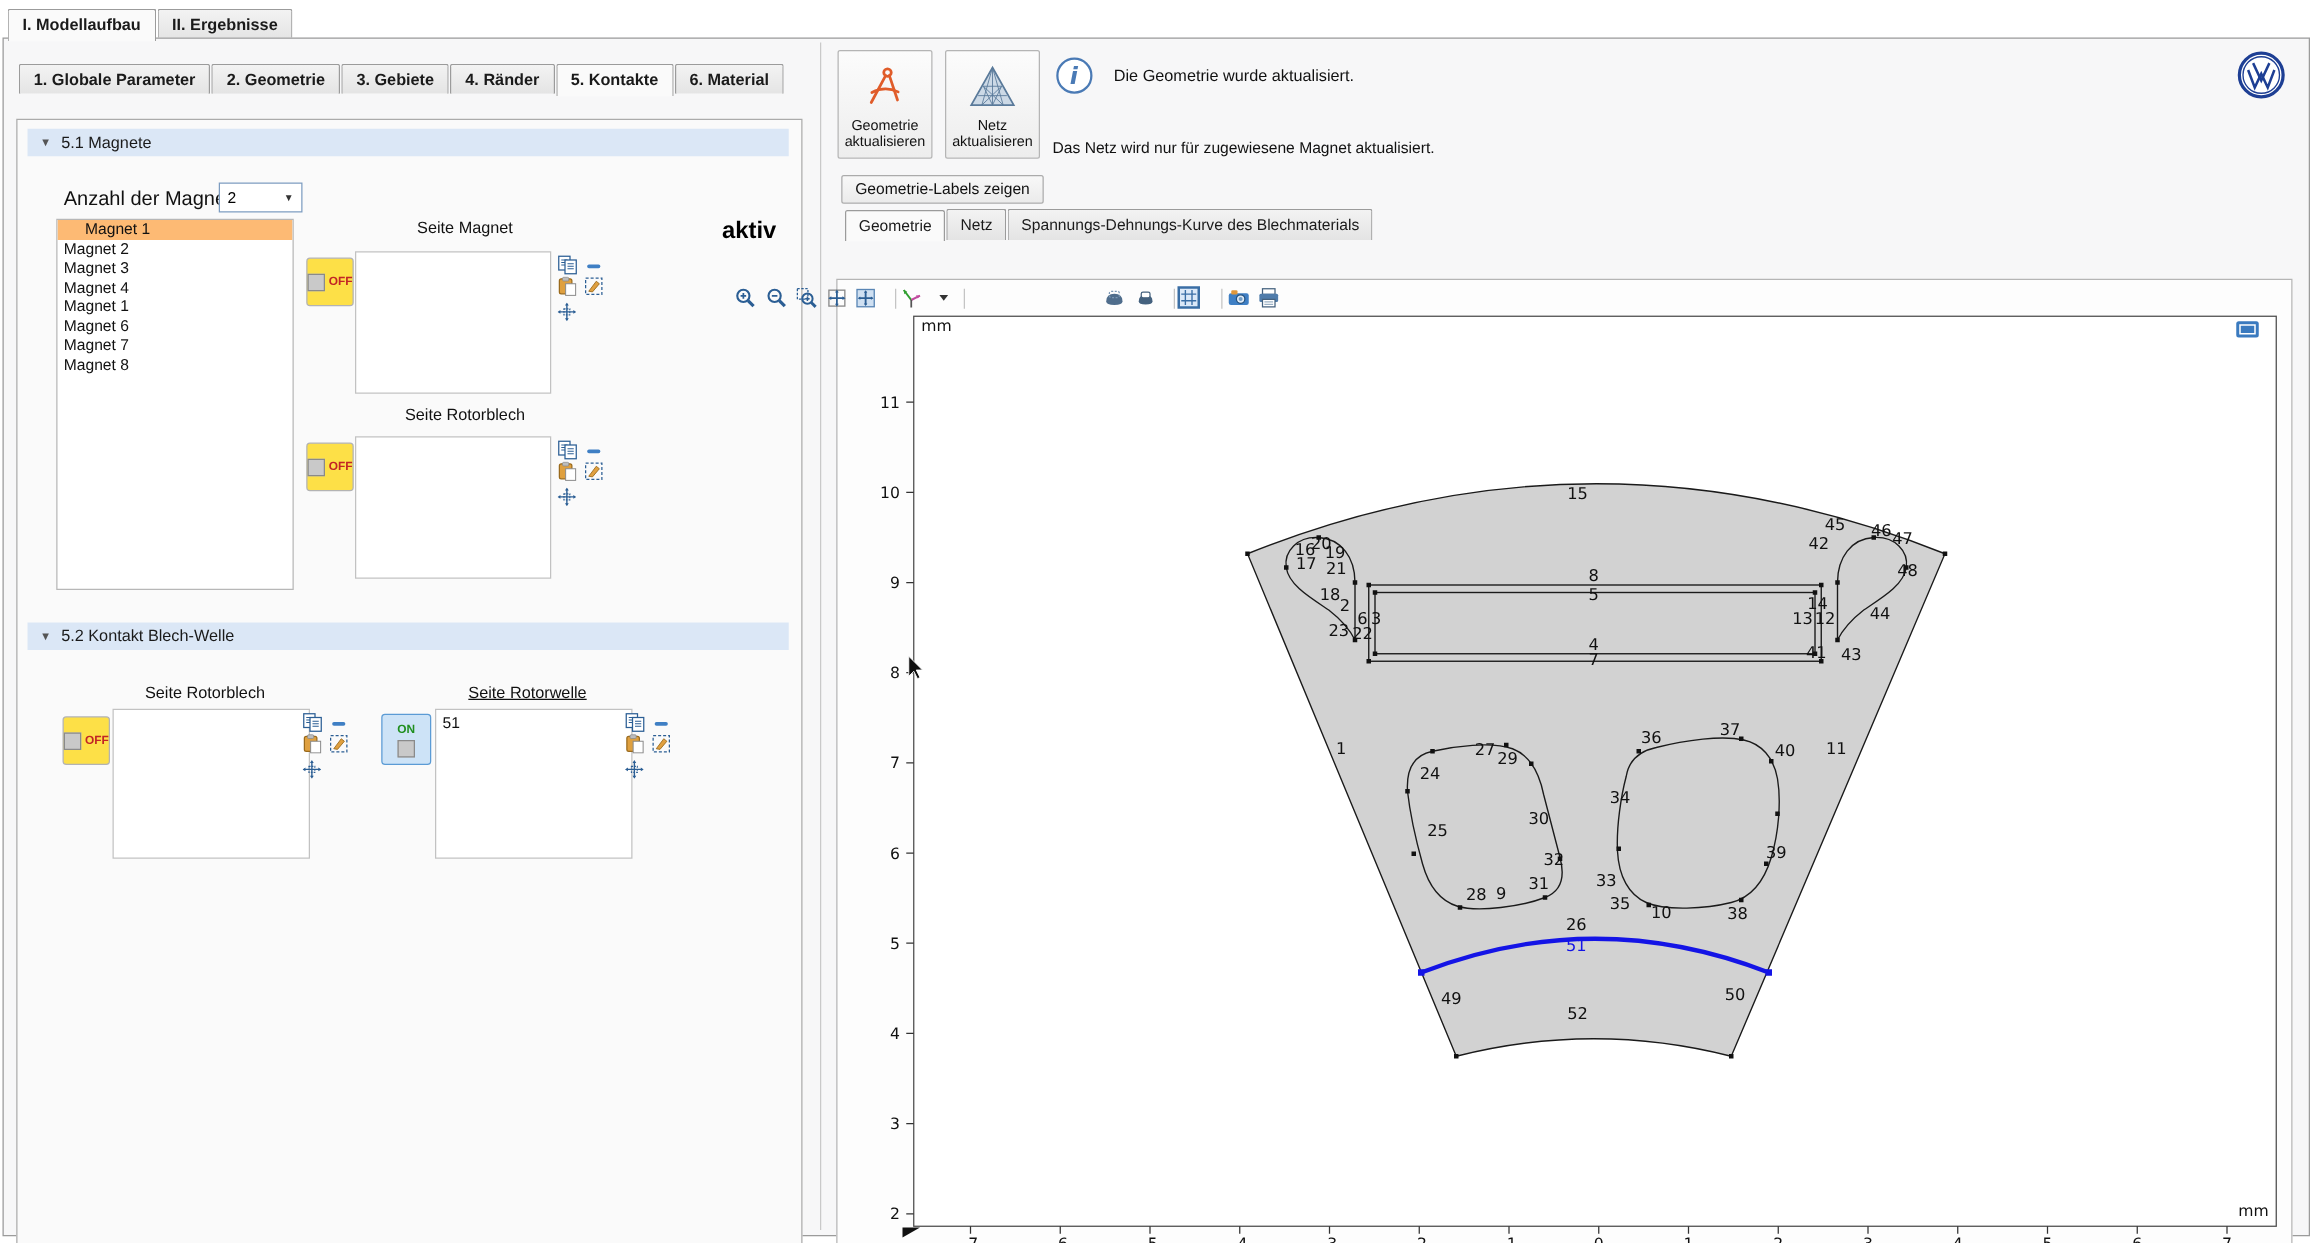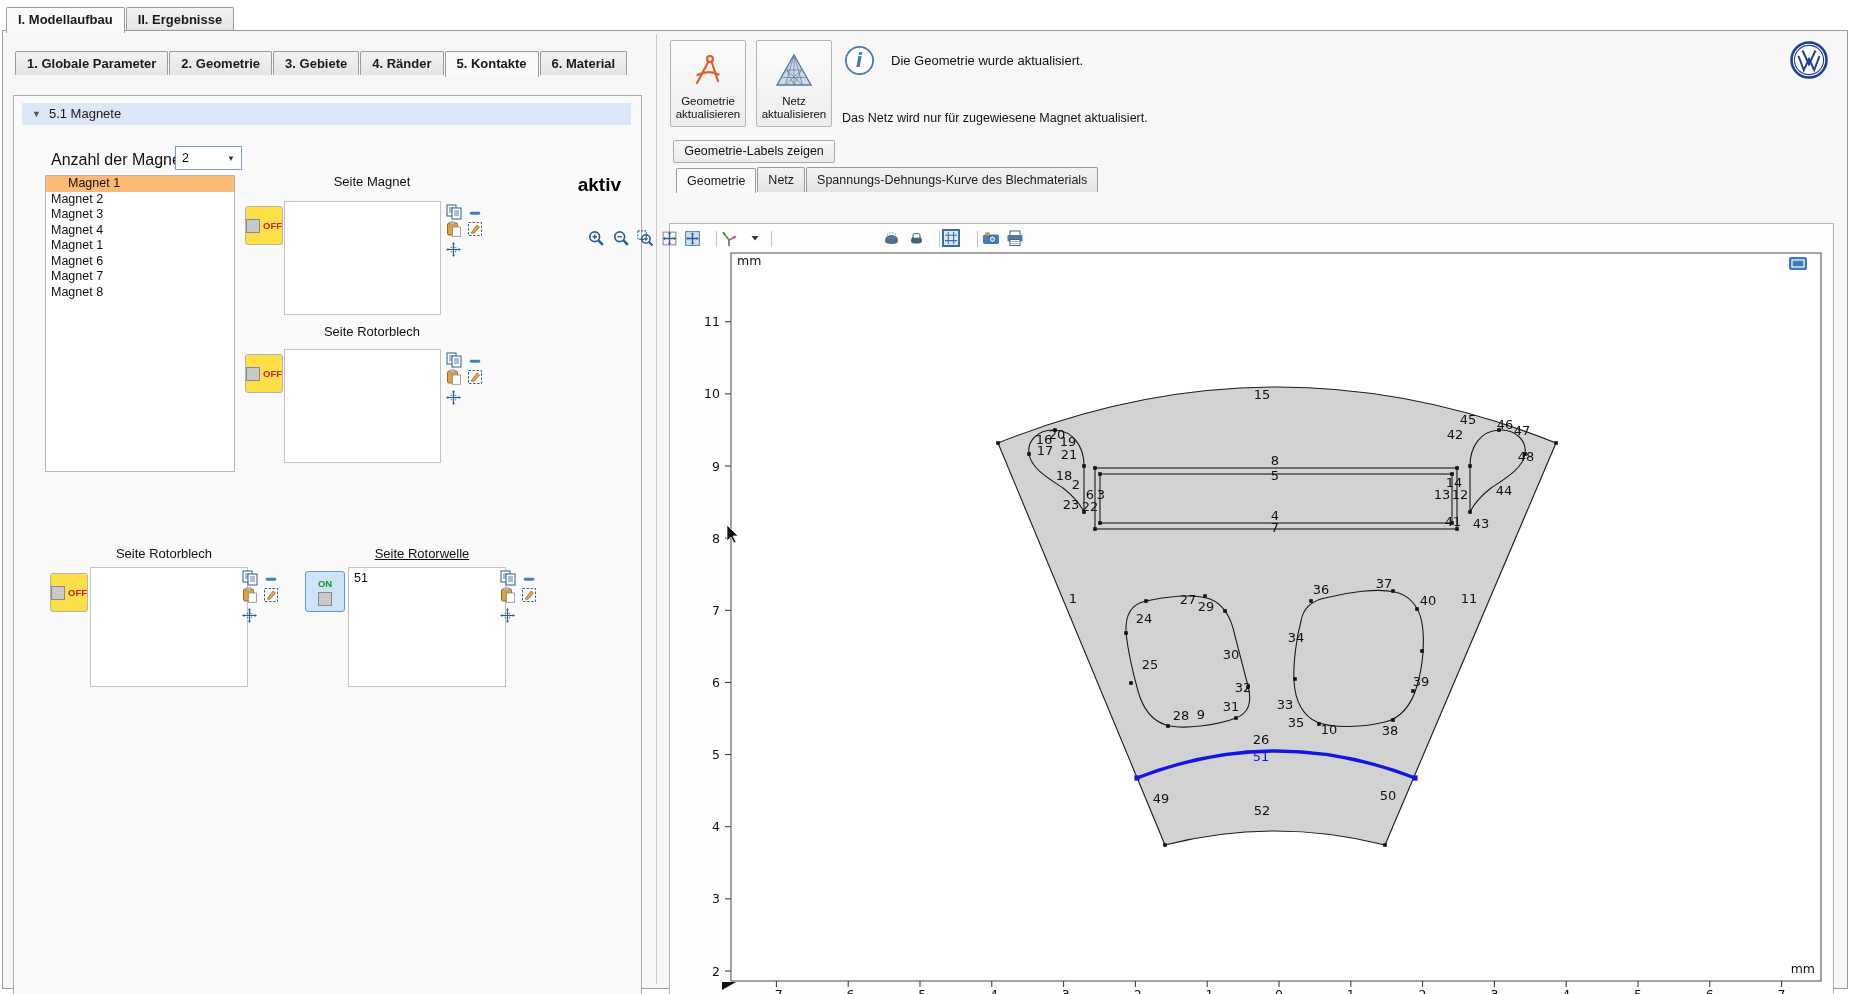--- a/index.html
+++ b/index.html
@@ -144,20 +144,23 @@
             <rect x="1.5" y="1.5" width="13" height="13" fill="none" stroke="#2b5e94" stroke-dasharray="2.4 1.6"></rect>
             <path d="M4 12 L10 4 L12.5 6 L7 12.5 Z" fill="#e0a040" stroke="#9a6a1c" stroke-width=".7"></path>
           </svg></span>
         <span class="abs" style="left: 0px; top: 38px;"><svg width="15" height="15" viewBox="0 0 16 16">
             <path d="M8 1.5 L8 14.5 M1.5 8 L14.5 8" stroke="#2b5e94" stroke-width="1.2"></path>
             <path d="M8 0 L6.4 2.5 L9.6 2.5 Z M8 16 L6.4 13.5 L9.6 13.5 Z M0 8 L2.5 6.4 L2.5 9.6 Z M16 8 L13.5 6.4 L13.5 9.6 Z" fill="#2b5e94"></path>
             <rect x="5.5" y="5.5" width="5" height="5" fill="none" stroke="#2b5e94" stroke-dasharray="1.4 1"></rect>
           </svg></span>
       </div>
 
+    <div class="abs section-header" style="left:8px;top:402px;width:599px;">
+      <span class="arr">▼</span><span>5.2 Kontakt Blech-Welle</span>
+    </div>
 
     <div class="abs grouptitle" style="left:76px;top:450px;width:148px;">Seite Rotorblech</div>
     <div class="abs togglebtn" style="left:36px;top:477px;width:36px;height:37px;">
       <span class="sq"></span>
         <span class="offt">OFF</span>
     </div>
     <div class="abs selbox" style="left:76px;top:471px;width:146px;height:112px;"></div>
     <div class="abs" style="left:228px;top:474px;width:50px;height:70px;">
         <span class="abs" style="left: 0px; top: 0px;"><svg width="16" height="16" viewBox="0 0 16 16">
             <rect x="1" y="1" width="9" height="11" fill="#fff" stroke="#2b5e94"></rect>

